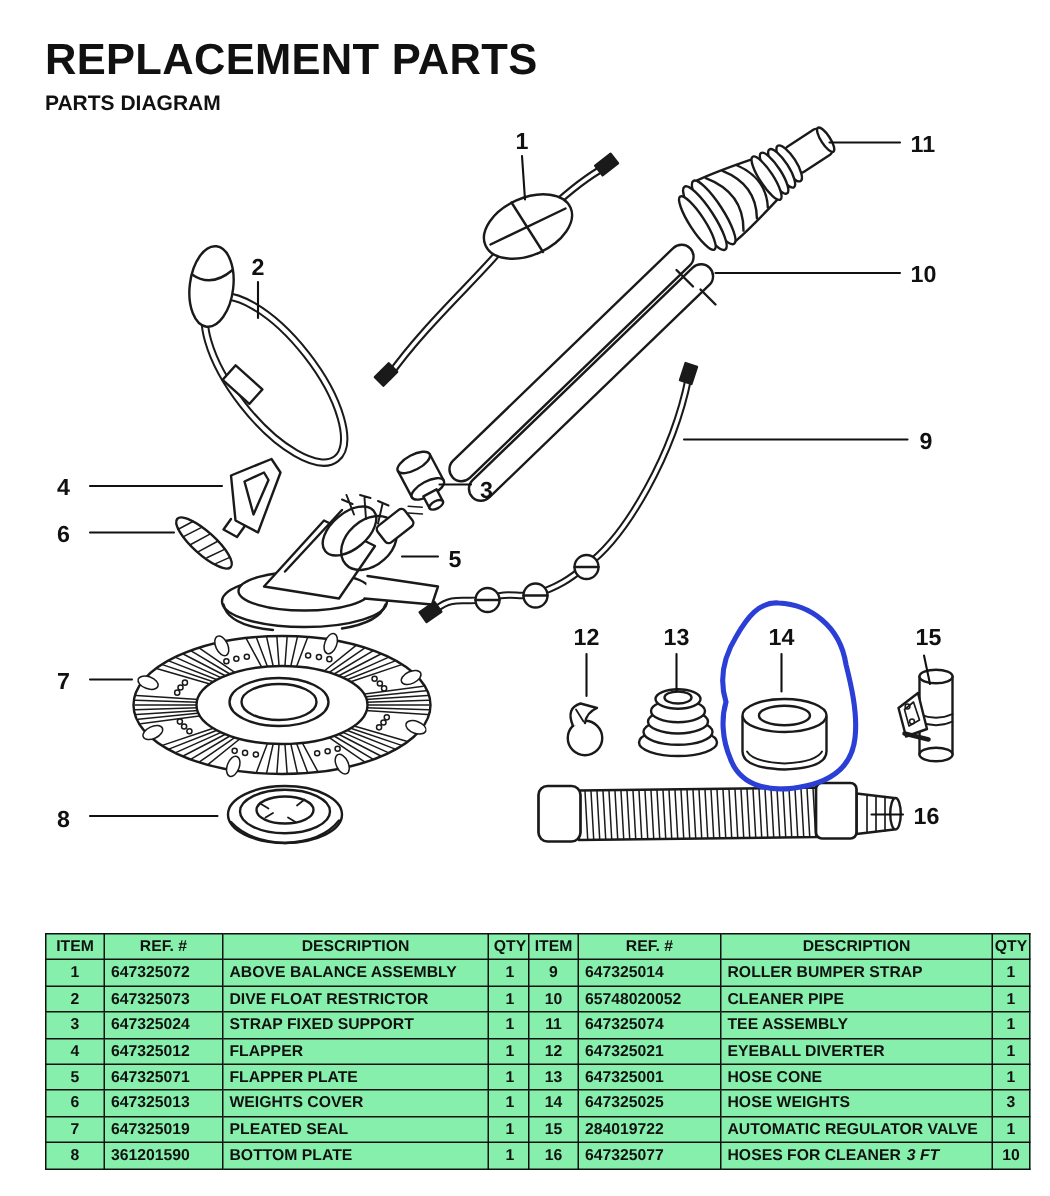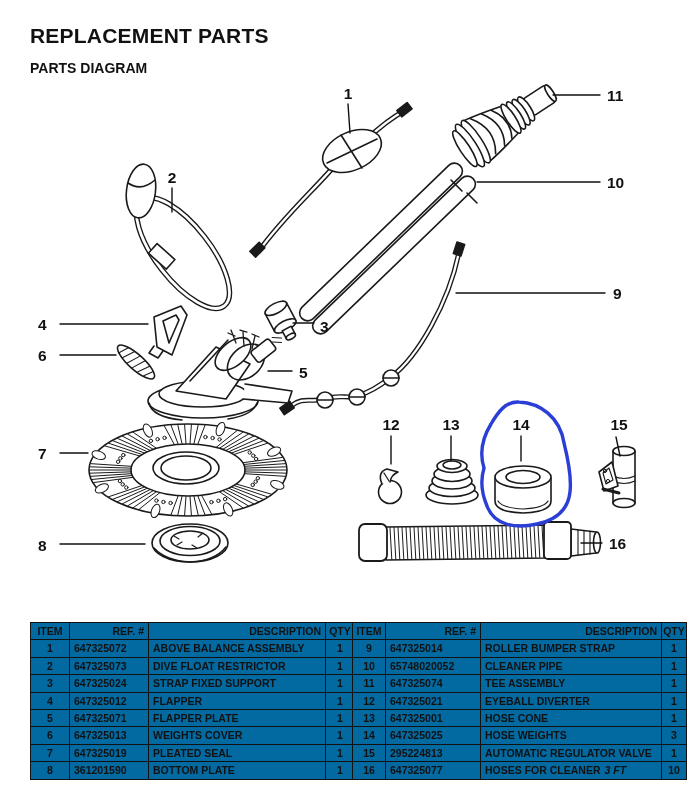--- a/index.html
+++ b/index.html
@@ -1,24 +1,24 @@
 <!DOCTYPE html>
 <html><head>
 <meta charset="utf-8">
 <style>
   html,body { margin:0; padding:0; background:#ffffff; }
   body { width:700px; height:797px; position:relative; font-family:"Liberation Sans", sans-serif; color:#111; overflow:hidden; }
-  .h1 { position:absolute; left:30px; top:24px; font-size:21px; font-weight:bold; letter-spacing:.2px; }
+  .h1 { position:absolute; left:30px; top:24px; font-size:29px; font-weight:bold; letter-spacing:.2px; }
   .h2 { position:absolute; left:30px; top:60px; font-size:14px; font-weight:bold; }
   svg text { font-family:"Liberation Sans", sans-serif; }
-  table { position:absolute; border-collapse:collapse; background:#0369a1; table-layout:fixed; }
+  table { position:absolute; border-collapse:collapse; background:#86efac; table-layout:fixed; }
   #t0 { left:30px; top:622px; width:316px; }
   #t1 { left:352px; top:622px; width:326px; }
   th,td { border:1.6px solid #111; font-size:10.5px; font-weight:bold; height:16.4px; padding:0 4px; line-height:1; white-space:nowrap; overflow:hidden; }
-  th { text-align:right; }
+  th { text-align:center; }
   th.c0, td.c0, th.c3, td.c3 { text-align:center; padding:0 1px; }
   #t0 .c0{width:36px} #t0 .c1{width:70px} #t0 .c2{width:168px} #t0 .c3{width:26px}
   #t1 .c0{width:30px} #t1 .c1{width:86px} #t1 .c2{width:172px} #t1 .c3{width:22px}
   td i { padding-left:4px; }
 </style>
 </head>
 <body>
 
 <div class="h1">REPLACEMENT PARTS</div>
 <div class="h2">PARTS DIAGRAM</div>
@@ -447,21 +447,21 @@
         <td class="c3">1</td>
       </tr>
       <tr>
         <td class="c0">14</td>
         <td class="c1">647325025</td>
         <td class="c2">HOSE WEIGHTS</td>
         <td class="c3">3</td>
       </tr>
       <tr>
         <td class="c0">15</td>
-        <td class="c1">295224813</td>
+        <td class="c1">284019722</td>
         <td class="c2">AUTOMATIC REGULATOR VALVE</td>
         <td class="c3">1</td>
       </tr>
       <tr>
         <td class="c0">16</td>
         <td class="c1">647325077</td>
         <td class="c2">HOSES FOR CLEANER<i>3 FT</i></td>
         <td class="c3">10</td>
       </tr>
     </tbody>

